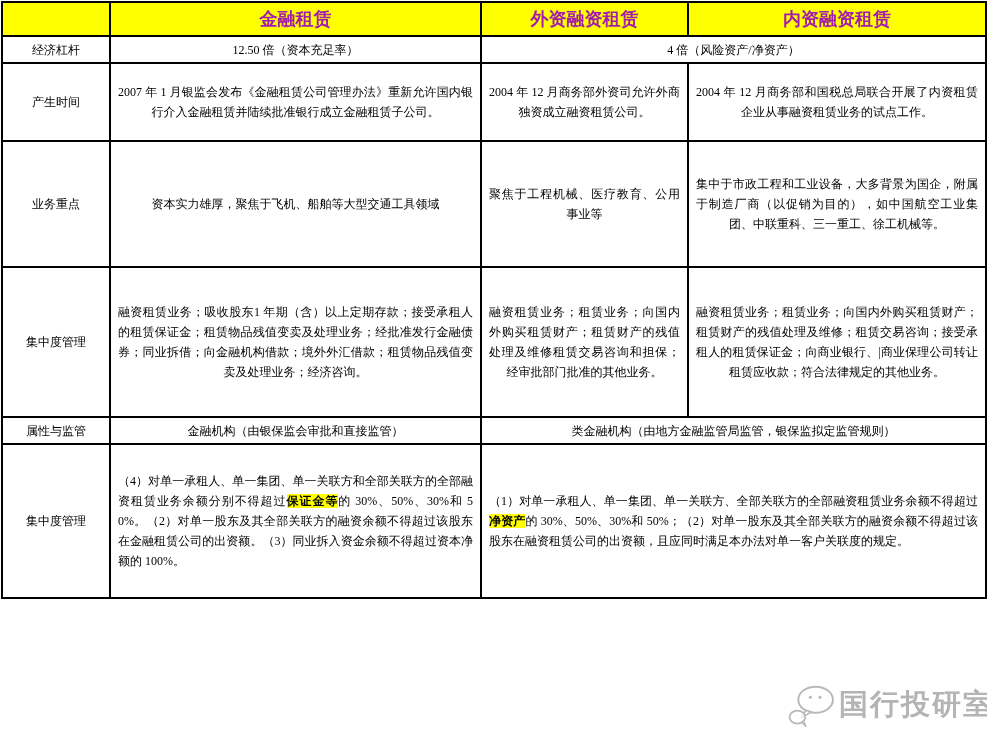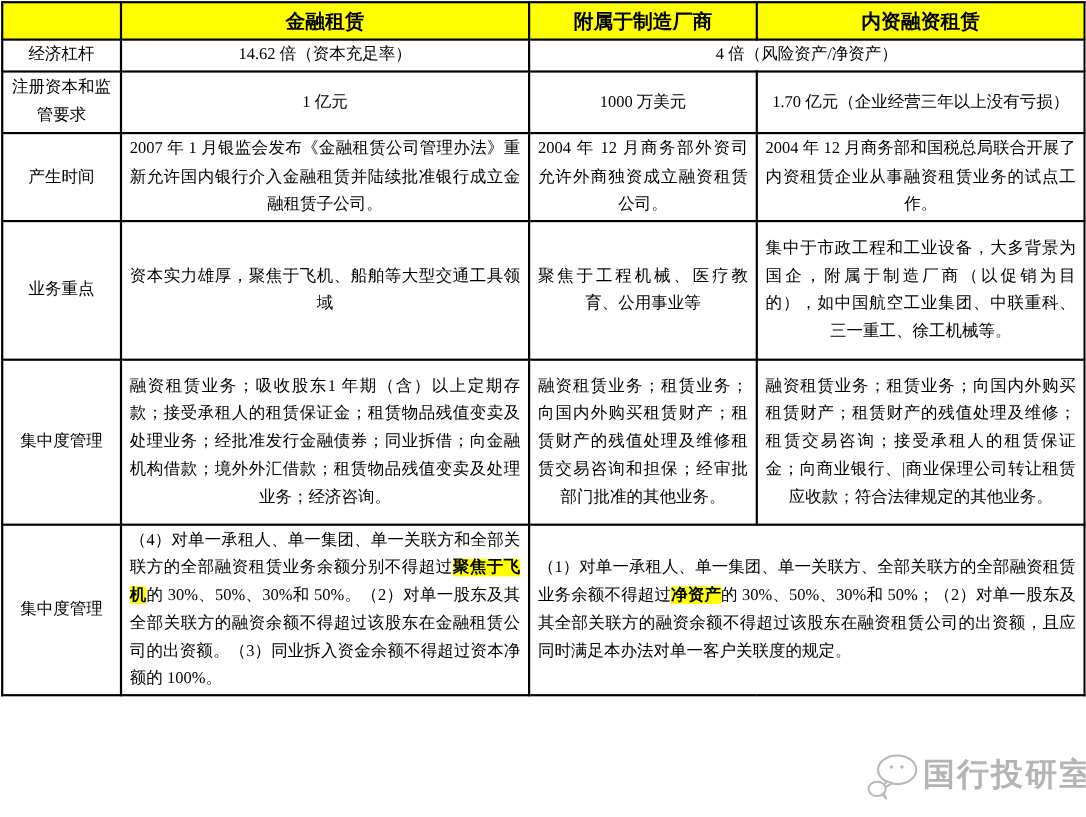--- a/index.html
+++ b/index.html
@@ -10,27 +10,27 @@
     color:#000;
   }
   table.cmp{
     position:absolute;left:1px;top:1px;
     border-collapse:collapse;table-layout:fixed;width:984px;
   }
   td,th{
     border:2px solid #000;
     padding:1px 7px;
     vertical-align:middle;
-    font-size:15px;
+    font-size:12px;
     line-height:1.68;
     word-break:break-all;
   }
   th.head{
     background:#FFFF00;
-    color:#000000;
+    color:#a21caf;
     font-weight:bold;
     font-size:18px;
     text-align:center;
     padding:1px 2px;
   }
   td.label{text-align:center;}
   td.ctr{text-align:center;}
   td.jc{text-align:justify;text-align-last:center;}
   td.jl{text-align:justify;text-align-last:left;}
   .hl{background:#FFFF00;font-weight:bold;}
@@ -61,36 +61,30 @@
     <col style="width:108px">
     <col style="width:371px">
     <col style="width:207px">
     <col style="width:298px">
   </colgroup>
 
   <tbody>
       <tr style="height:28px">
     <th class="head"></th>
     <th class="head">金融租赁</th>
-    <th class="head">附属于制造厂商</th>
+    <th class="head">外资融资租赁</th>
     <th class="head">内资融资租赁</th>
   </tr>
 
   <tr style="height:27px">
     <td class="label">经济杠杆</td>
-    <td class="ctr">14.62 倍（资本充足率）</td>
+    <td class="ctr">12.50 倍（资本充足率）</td>
     <td class="ctr" colspan="2">4 倍（风险资产/净资产）</td>
   </tr>
 
-  <tr style="height:56px">
-    <td class="label">注册资本和监管要求</td>
-    <td class="ctr">1 亿元</td>
-    <td class="ctr">1000 万美元</td>
-    <td class="ctr">1.70 亿元（企业经营三年以上没有亏损）</td>
-  </tr>
 
 
 
   <tr style="height:78px">
     <td class="label">产生时间</td>
     <td class="jc">2007 年 1 月银监会发布《金融租赁公司管理办法》重新允许国内银行介入金融租赁并陆续批准银行成立金融租赁子公司。</td>
     <td class="jc">2004 年 12 月商务部外资司允许外商独资成立融资租赁公司。</td>
     <td class="jc">2004 年 12 月商务部和国税总局联合开展了内资租赁企业从事融资租赁业务的试点工作。</td>
   </tr>
 
@@ -101,24 +95,29 @@
     <td class="jc">集中于市政工程和工业设备，大多背景为国企，附属于制造厂商（以促销为目的），如中国航空工业集团、中联重科、三一重工、徐工机械等。</td>
   </tr>
 
   <tr style="height:150px">
     <td class="label">集中度管理</td>
     <td class="jc">融资租赁业务；吸收股东1 年期（含）以上定期存款；接受承租人的租赁保证金；租赁物品残值变卖及处理业务；经批准发行金融债券；同业拆借；向金融机构借款；境外外汇借款；租赁物品残值变卖及处理业务；经济咨询。</td>
     <td class="jc">融资租赁业务；租赁业务；向国内外购买租赁财产；租赁财产的残值处理及维修租赁交易咨询和担保；经审批部门批准的其他业务。</td>
     <td class="jc">融资租赁业务；租赁业务；向国内外购买租赁财产；租赁财产的残值处理及维修；租赁交易咨询；接受承租人的租赁保证金；向商业银行、|商业保理公司转让租赁应收款；符合法律规定的其他业务。</td>
   </tr>
 
+  <tr style="height:27px">
+    <td class="label">属性与监管</td>
+    <td class="ctr">金融机构（由银保监会审批和直接监管）</td>
+    <td class="ctr" colspan="2">类金融机构（由地方金融监管局监管，银保监拟定监管规则）</td>
+  </tr>
 
   <tr style="height:154px">
     <td class="label">集中度管理</td>
-    <td class="jl"><span>（4）对单一承租人、单一集团、单一关联方和全部关联方的全部融资租赁业务余额分别不得超过</span><span class="hl">聚焦于飞机</span><span>的 30%、50%、30%和 50%。（2）对单一股东及其全部关联方的融资余额不得超过该股东在金融租赁公司的出资额。（3）同业拆入资金余额不得超过资本净额的 100%。</span></td>
+    <td class="jl"><span>（4）对单一承租人、单一集团、单一关联方和全部关联方的全部融资租赁业务余额分别不得超过</span><span class="hl">保证金等</span><span>的 30%、50%、30%和 50%。（2）对单一股东及其全部关联方的融资余额不得超过该股东在金融租赁公司的出资额。（3）同业拆入资金余额不得超过资本净额的 100%。</span></td>
     <td class="jl" colspan="2"><span>（1）对单一承租人、单一集团、单一关联方、全部关联方的全部融资租赁业务余额不得超过</span><span class="hl">净资产</span><span>的 30%、50%、30%和 50%；（2）对单一股东及其全部关联方的融资余额不得超过该股东在融资租赁公司的出资额，且应同时满足本办法对单一客户关联度的规定。</span></td>
   </tr>
 </tbody>
   </table>
 
 <div class="watermark">
   <svg class="wm-logo" viewBox="0 0 60 52" xmlns="http://www.w3.org/2000/svg">
     <ellipse cx="33" cy="20" rx="20" ry="15" fill="rgba(255,255,255,0.8)" stroke="#a7a7a7" stroke-width="2.2"></ellipse>
     <path d="M22 32 L16 41 L28 34 Z" fill="rgba(255,255,255,0.8)" stroke="#a7a7a7" stroke-width="2"></path>
     <circle cx="27" cy="17" r="1.8" fill="#a7a7a7"></circle>

